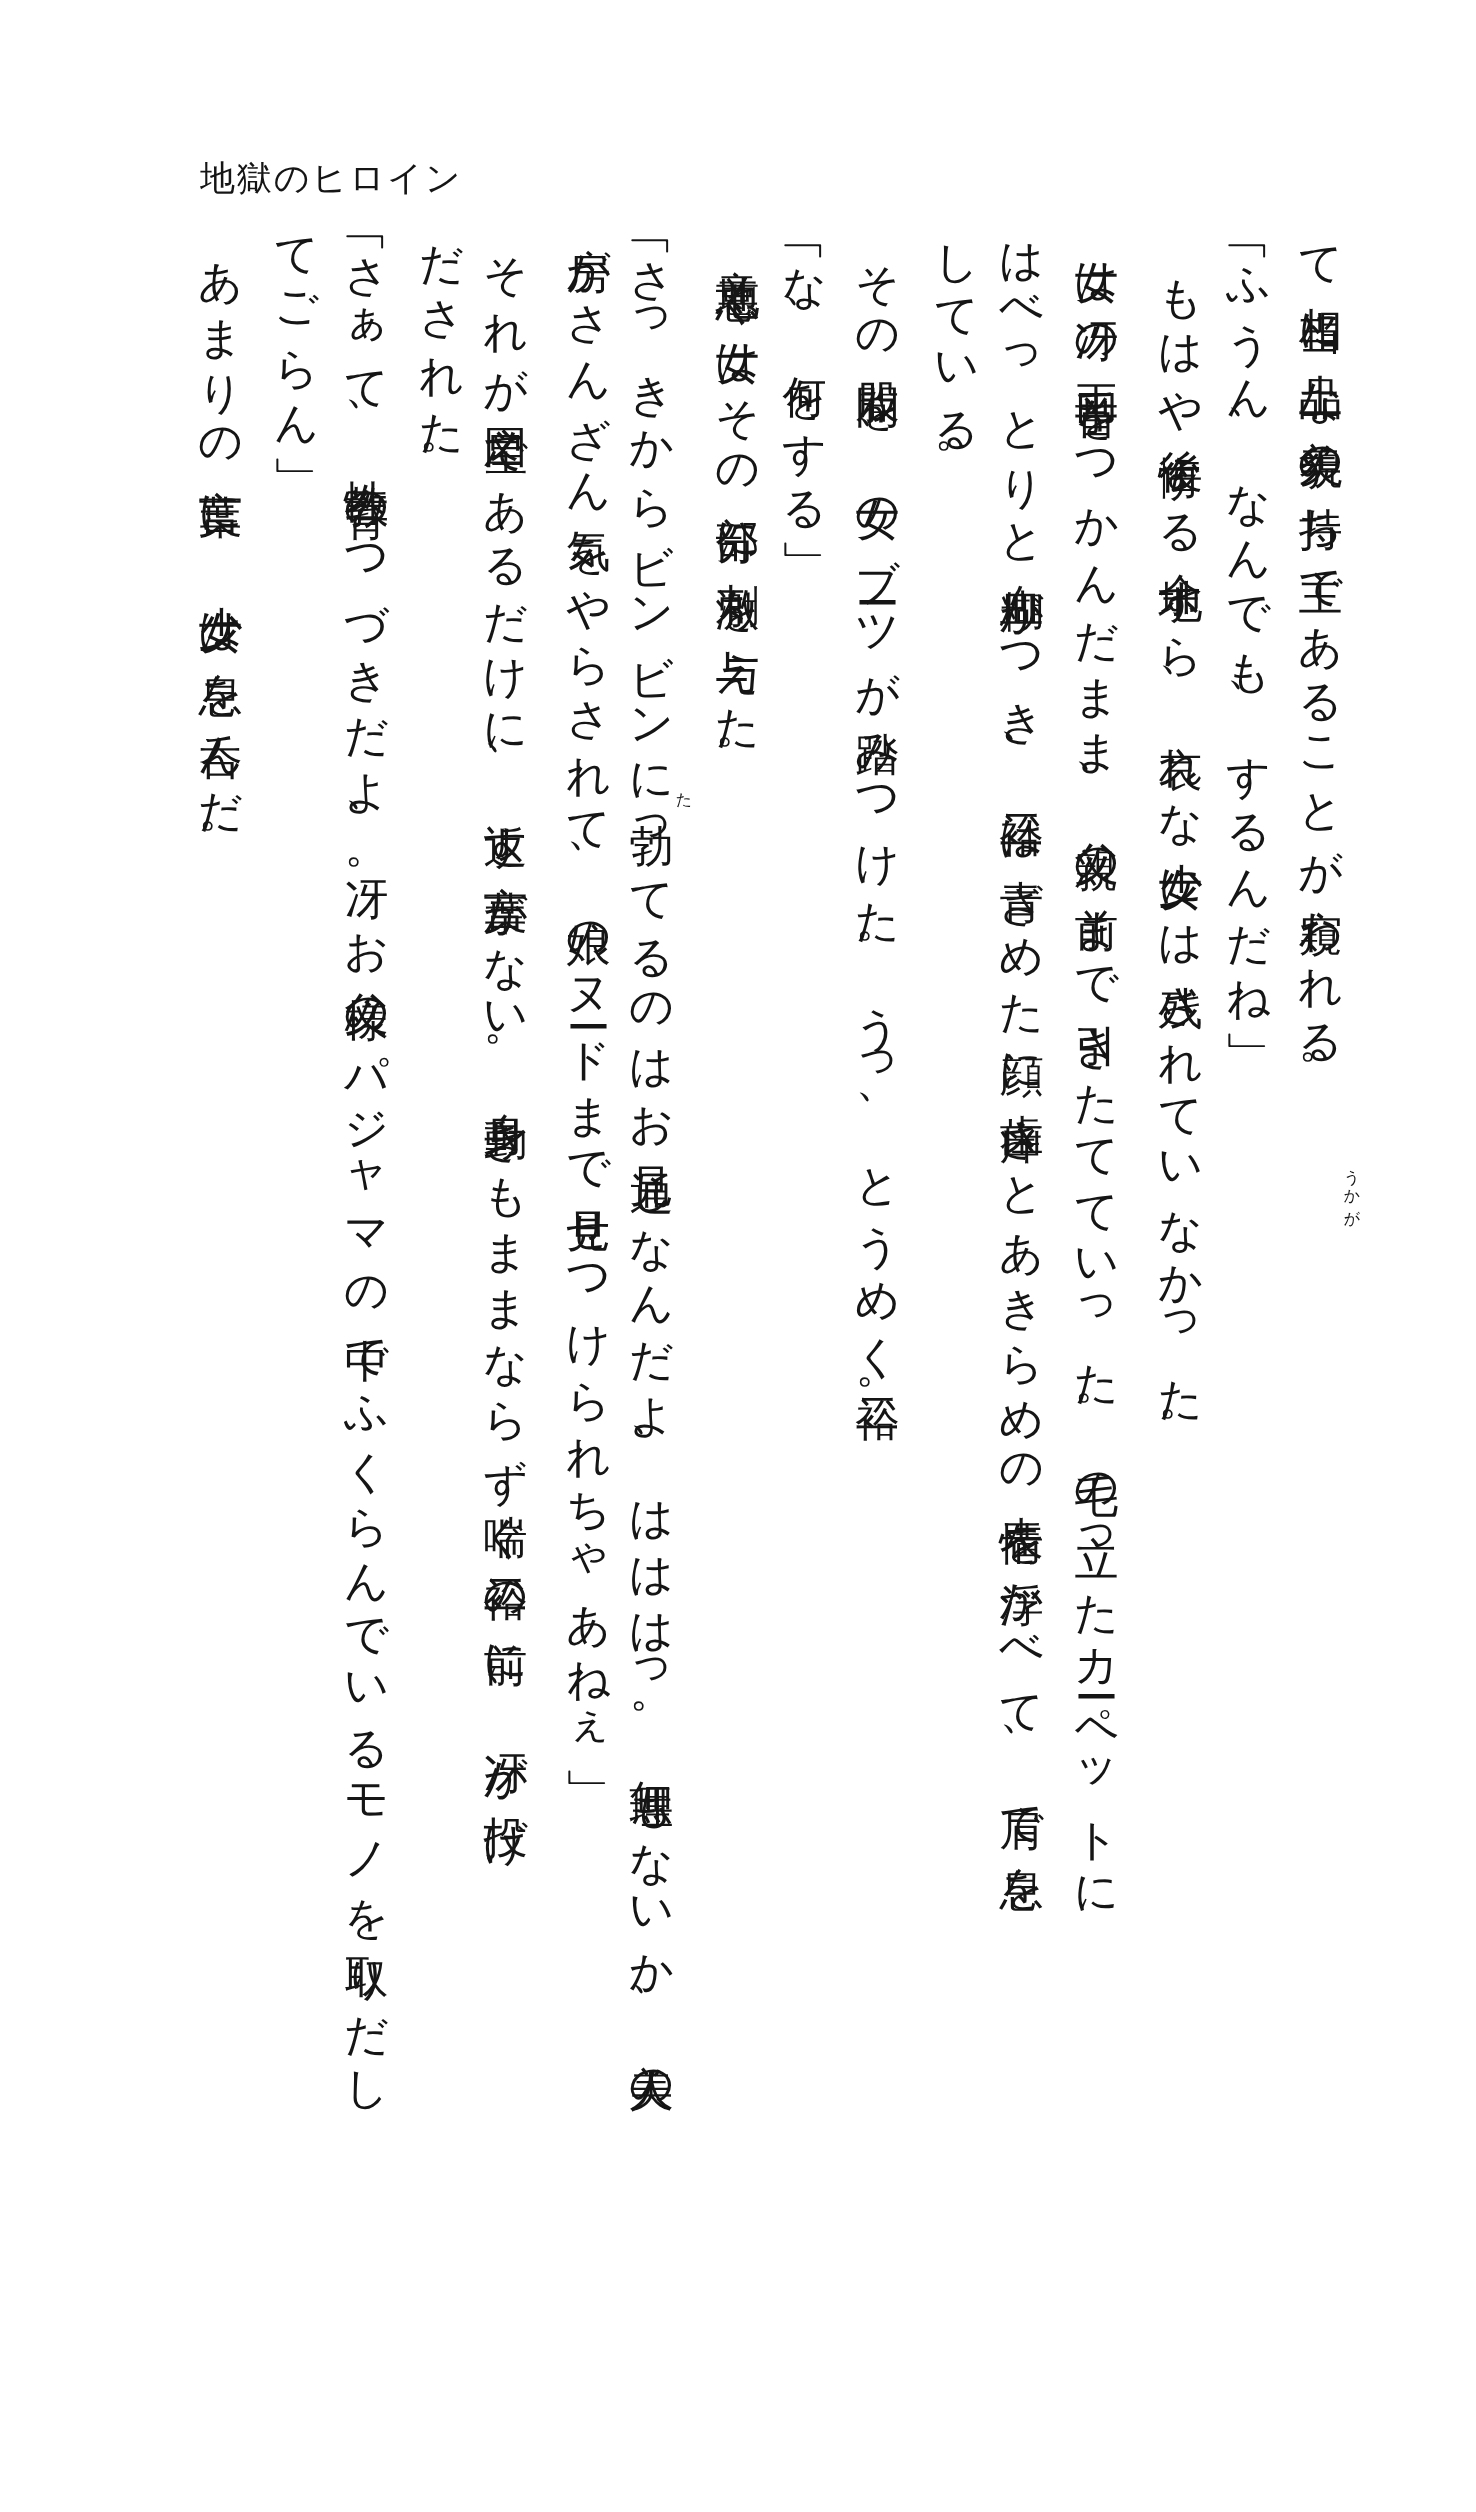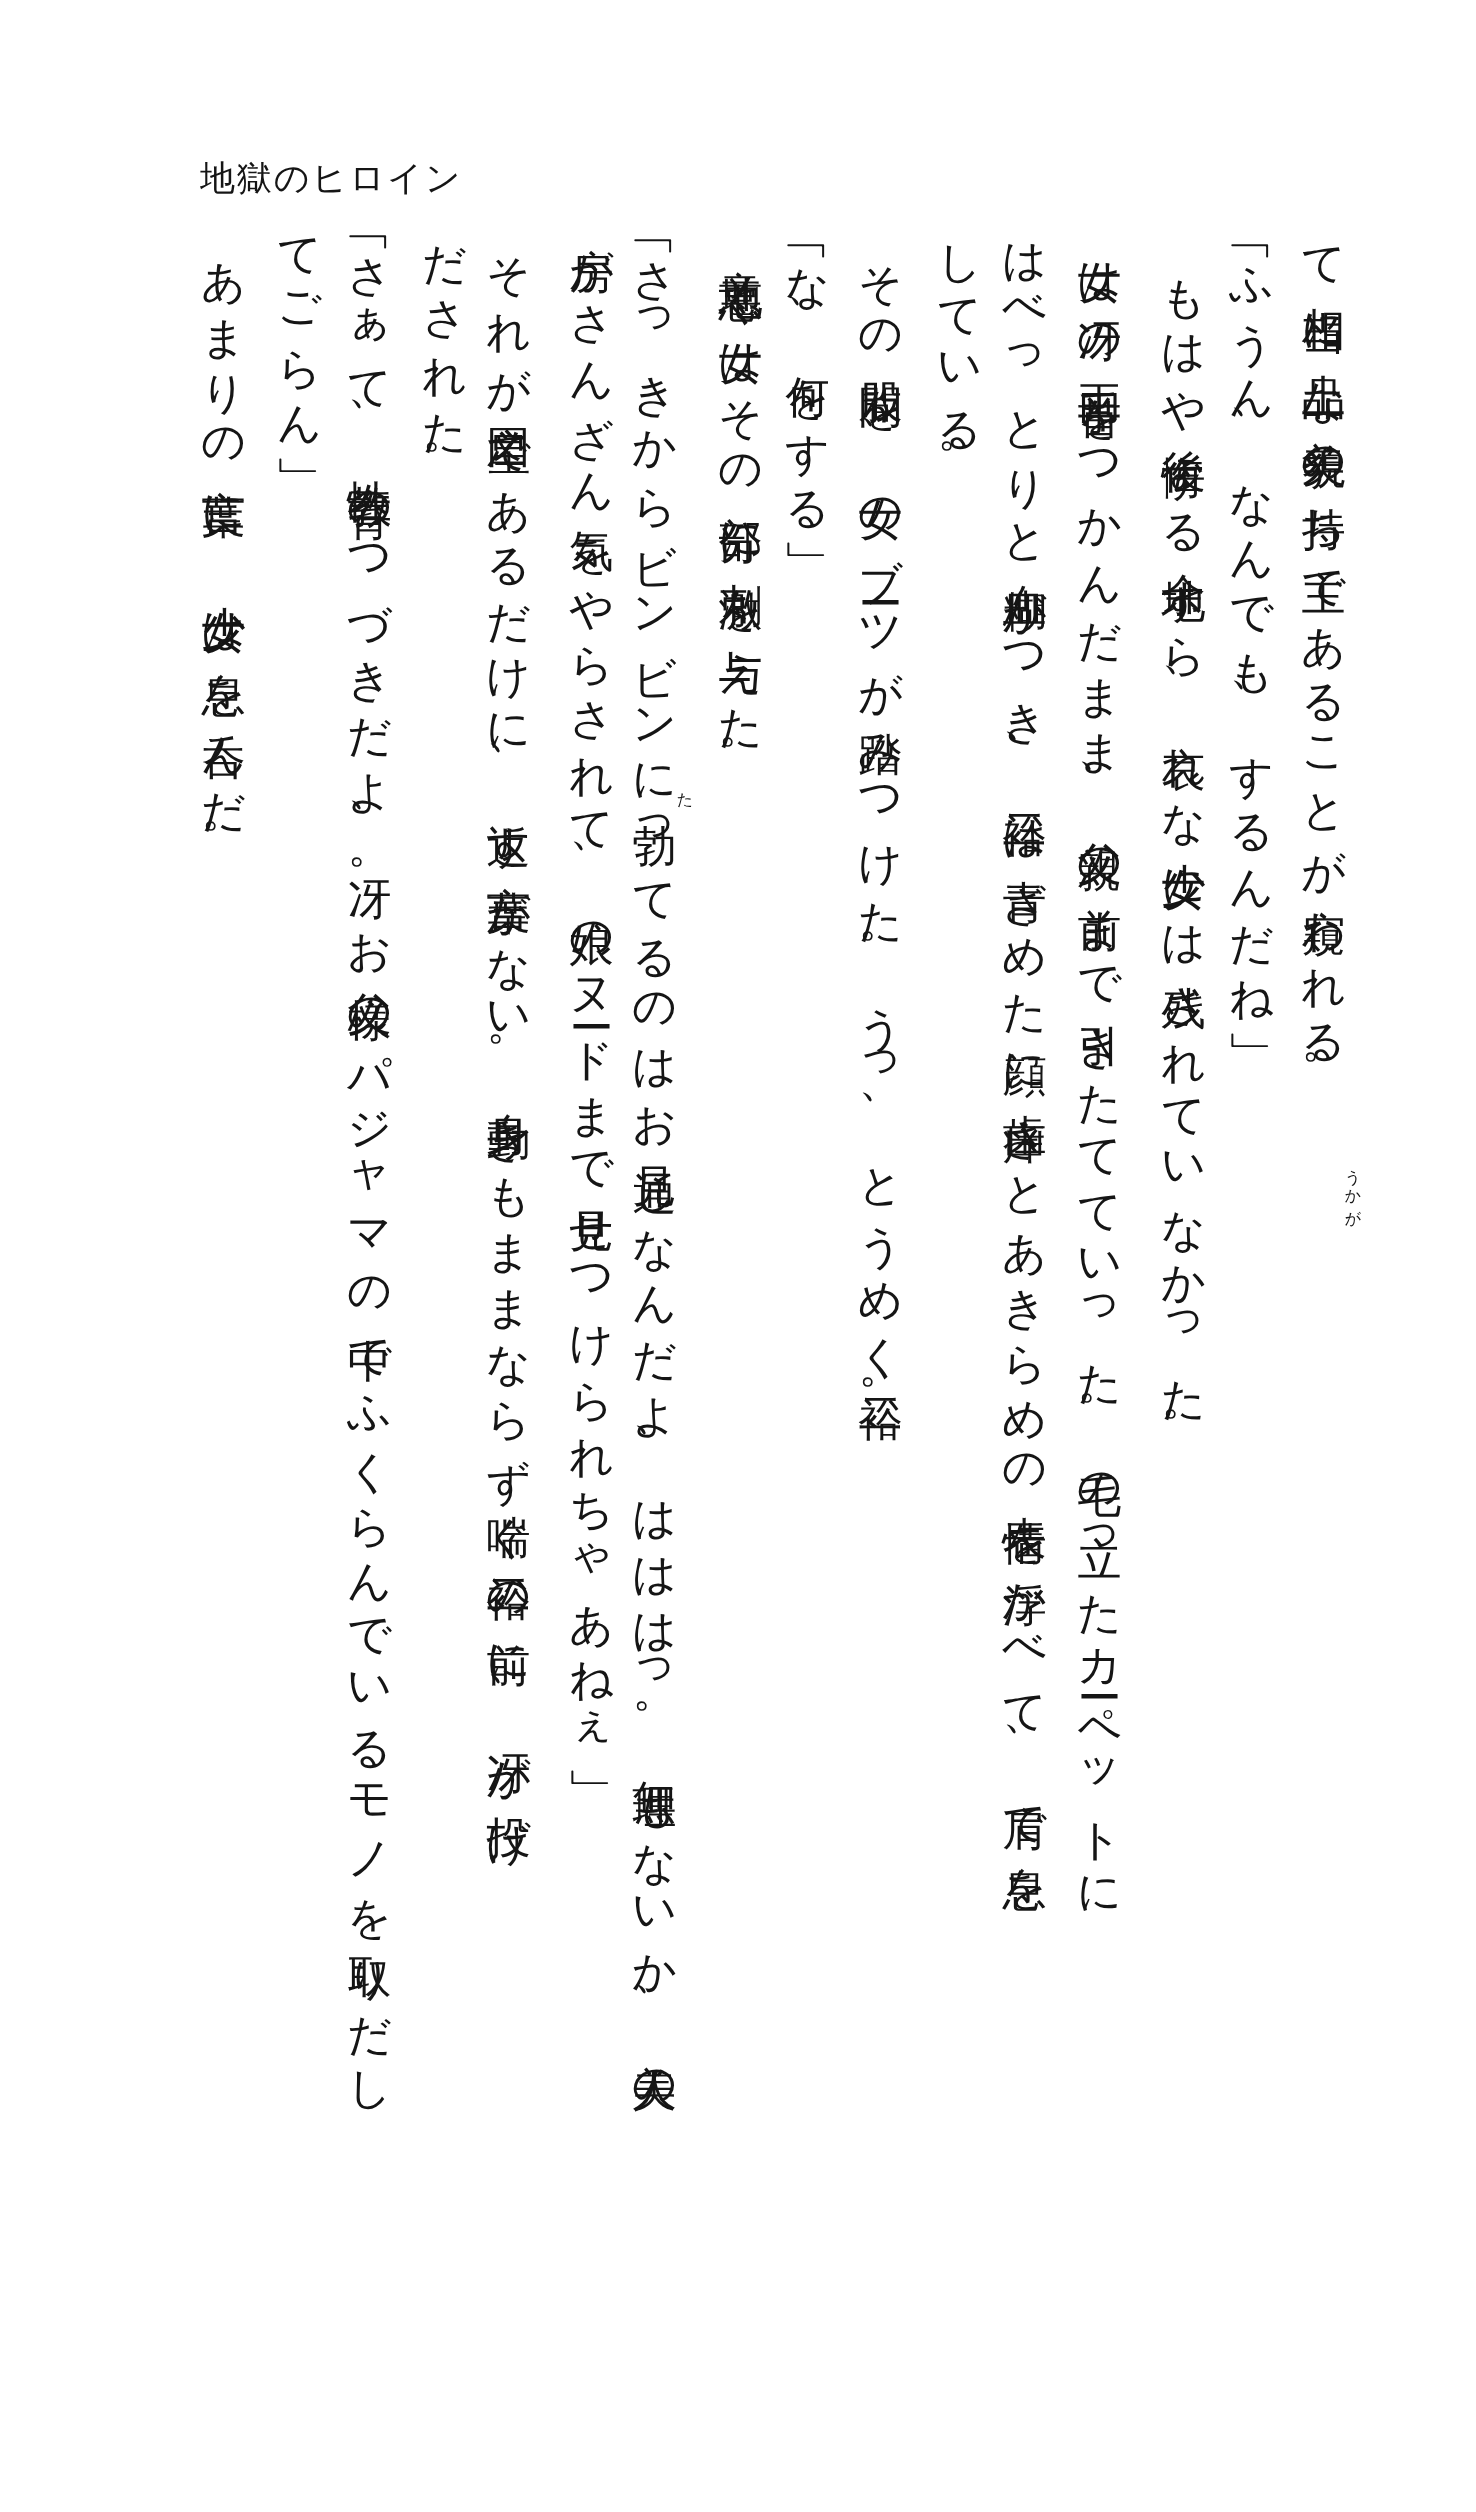--- a/index.html
+++ b/index.html
@@ -6,21 +6,21 @@
     margin: 0;
     padding: 0;
     background: #ffffff;
   }
   .page {
     position: relative;
     width: 1477px;
     height: 2128px;
     background: #ffffff;
     color: #151515;
-    font-family: Liberation Mono, monospace;
+    font-family: Liberation Sans, sans-serif;
     overflow: hidden;
   }
   
   .running-head {
     position: absolute;
     left: 200px;
     top: 155px;
     font-size: 35px;
     letter-spacing: 1.9px;
     white-space: nowrap;

